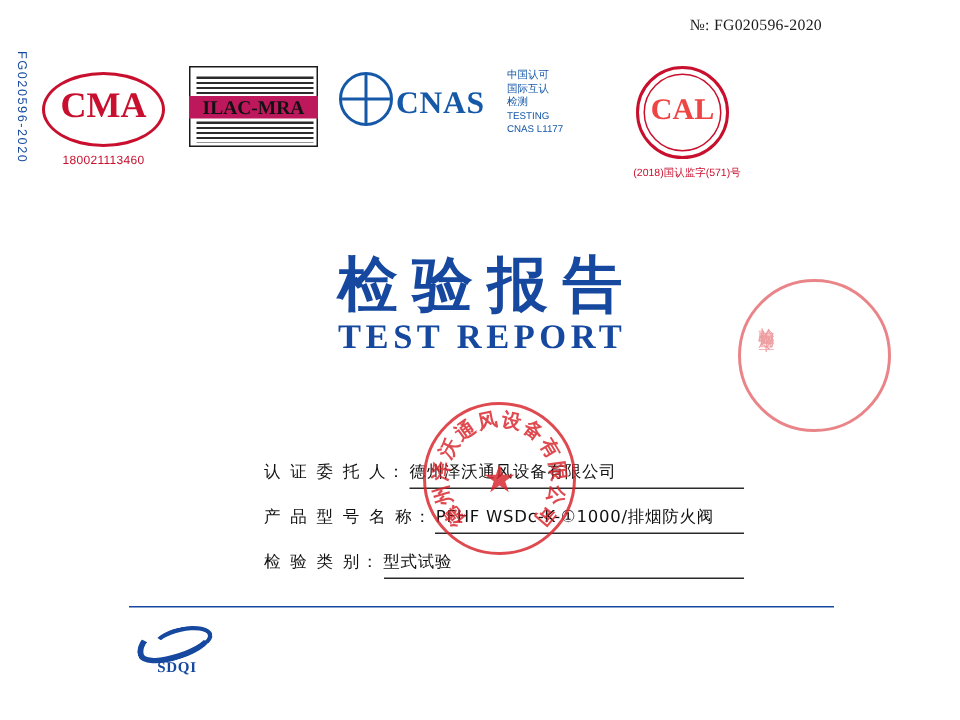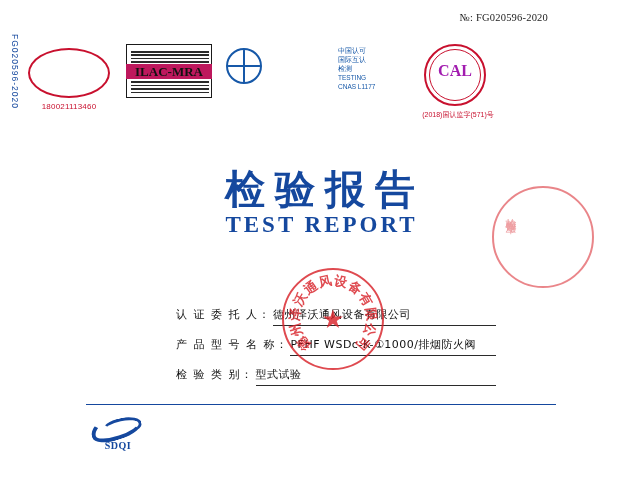--- a/index.html
+++ b/index.html
@@ -224,23 +224,23 @@
     border: 1px solid #c8102e;
     border-radius: 50%;
     box-sizing: border-box;
   }
   .cal-text {
     position: absolute;
     left: 6px;
     top: 20px;
     width: 62px;
     text-align: center;
-    color: #a21caf;
-    font-weight: bold;
-    font-size: 16px;
+    color: #ef4444;
+    font-weight: bold;
+    font-size: 20px;
     font-family: "Liberation Serif", serif;
   }
   .cal-note {
     position: absolute;
     left: -8px;
     top: 68px;
     width: 96px;
     text-align: center;
     font-size: 7px;
     color: #c8102e;
@@ -459,33 +459,35 @@
 <div id="page">
 
   <div class="serial">№: FG020596-2020</div>
 
   <div class="side-code">FG020596-2020</div>
 
   <div class="logos">
 
     <div class="logo cma">
       <div class="cma-ellipse"></div>
+      <div class="cma-text">CMA</div>
       <div class="cma-num">180021113460</div>
     </div>
 
     <div class="logo ilac">
       <div class="ilac-box">
         <div class="ilac-lines"></div>
         <div class="ilac-lines2"></div>
       </div>
       <div class="ilac-text">ILAC-MRA</div>
     </div>
 
     <div class="logo cnas">
       <div class="cnas-globe"></div>
+      <div class="cnas-word">CNAS</div>
     </div>
 
     <div class="cnas-info">
       <div class="cn">中国认可</div>
       <div class="cn">国际互认</div>
       <div class="cn">检测</div>
       <div class="en">TESTING</div>
       <div class="en">CNAS L1177</div>
     </div>
 

